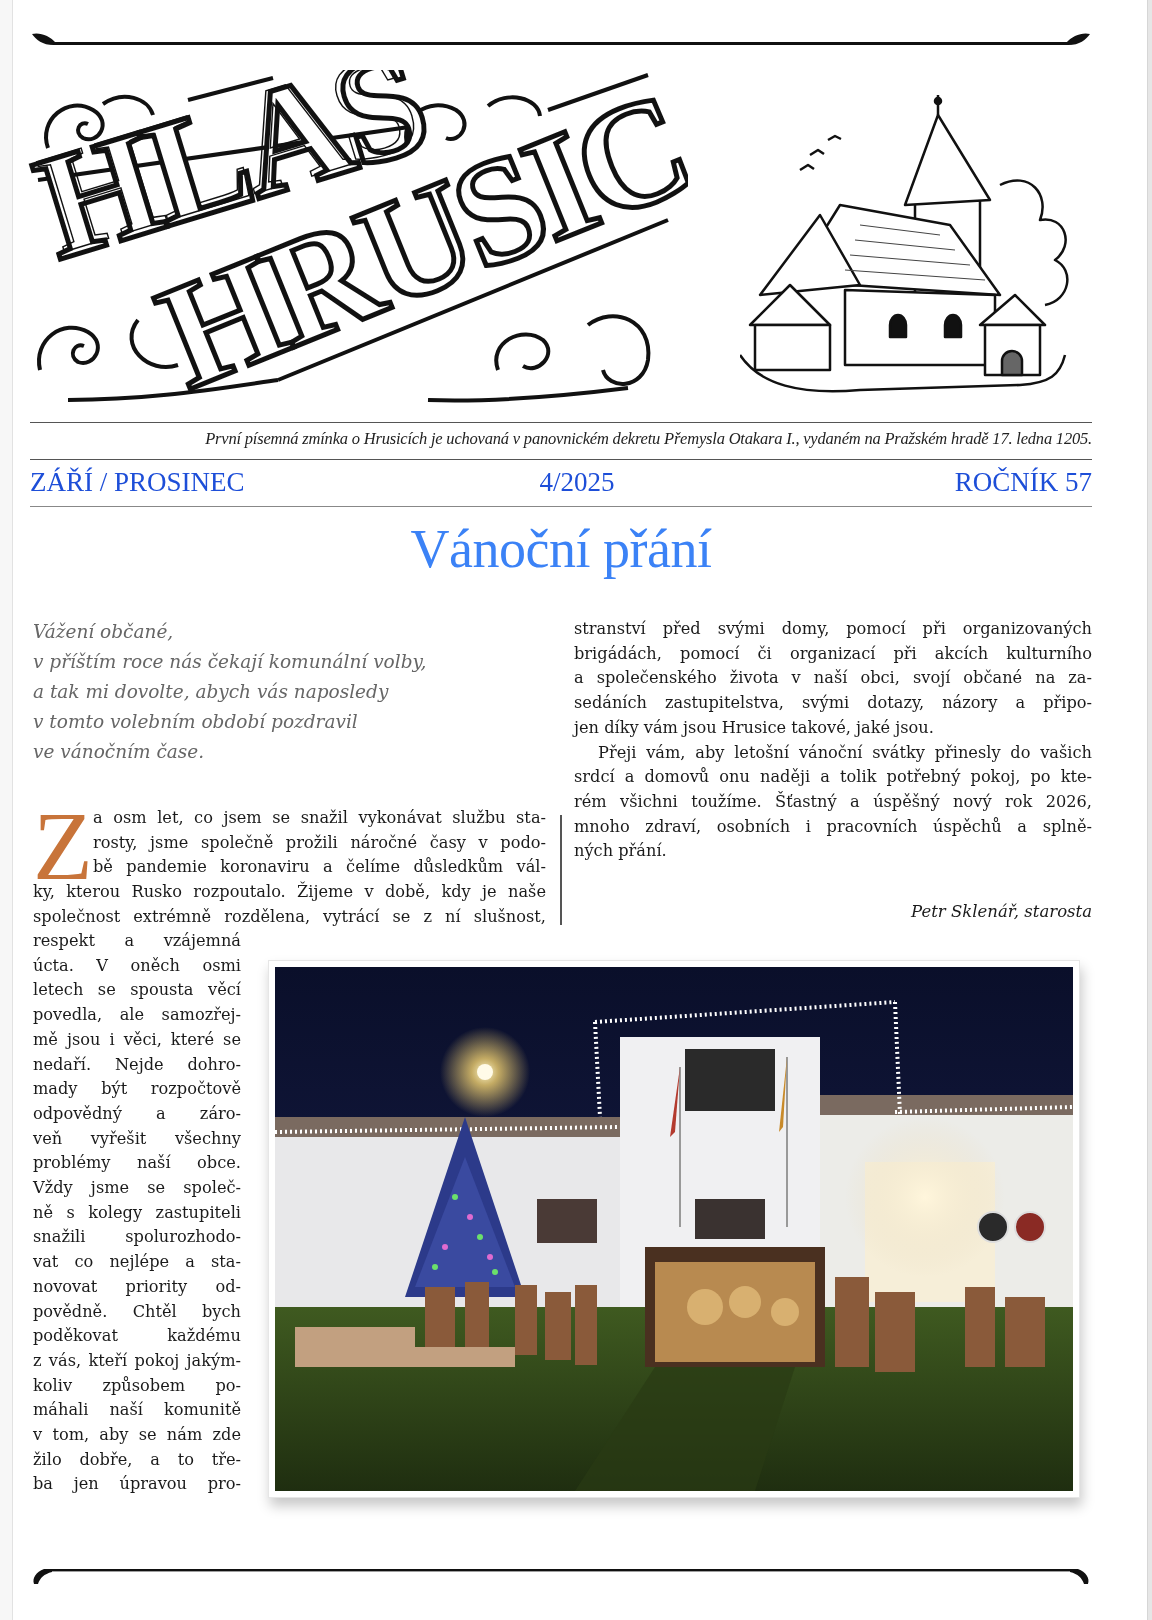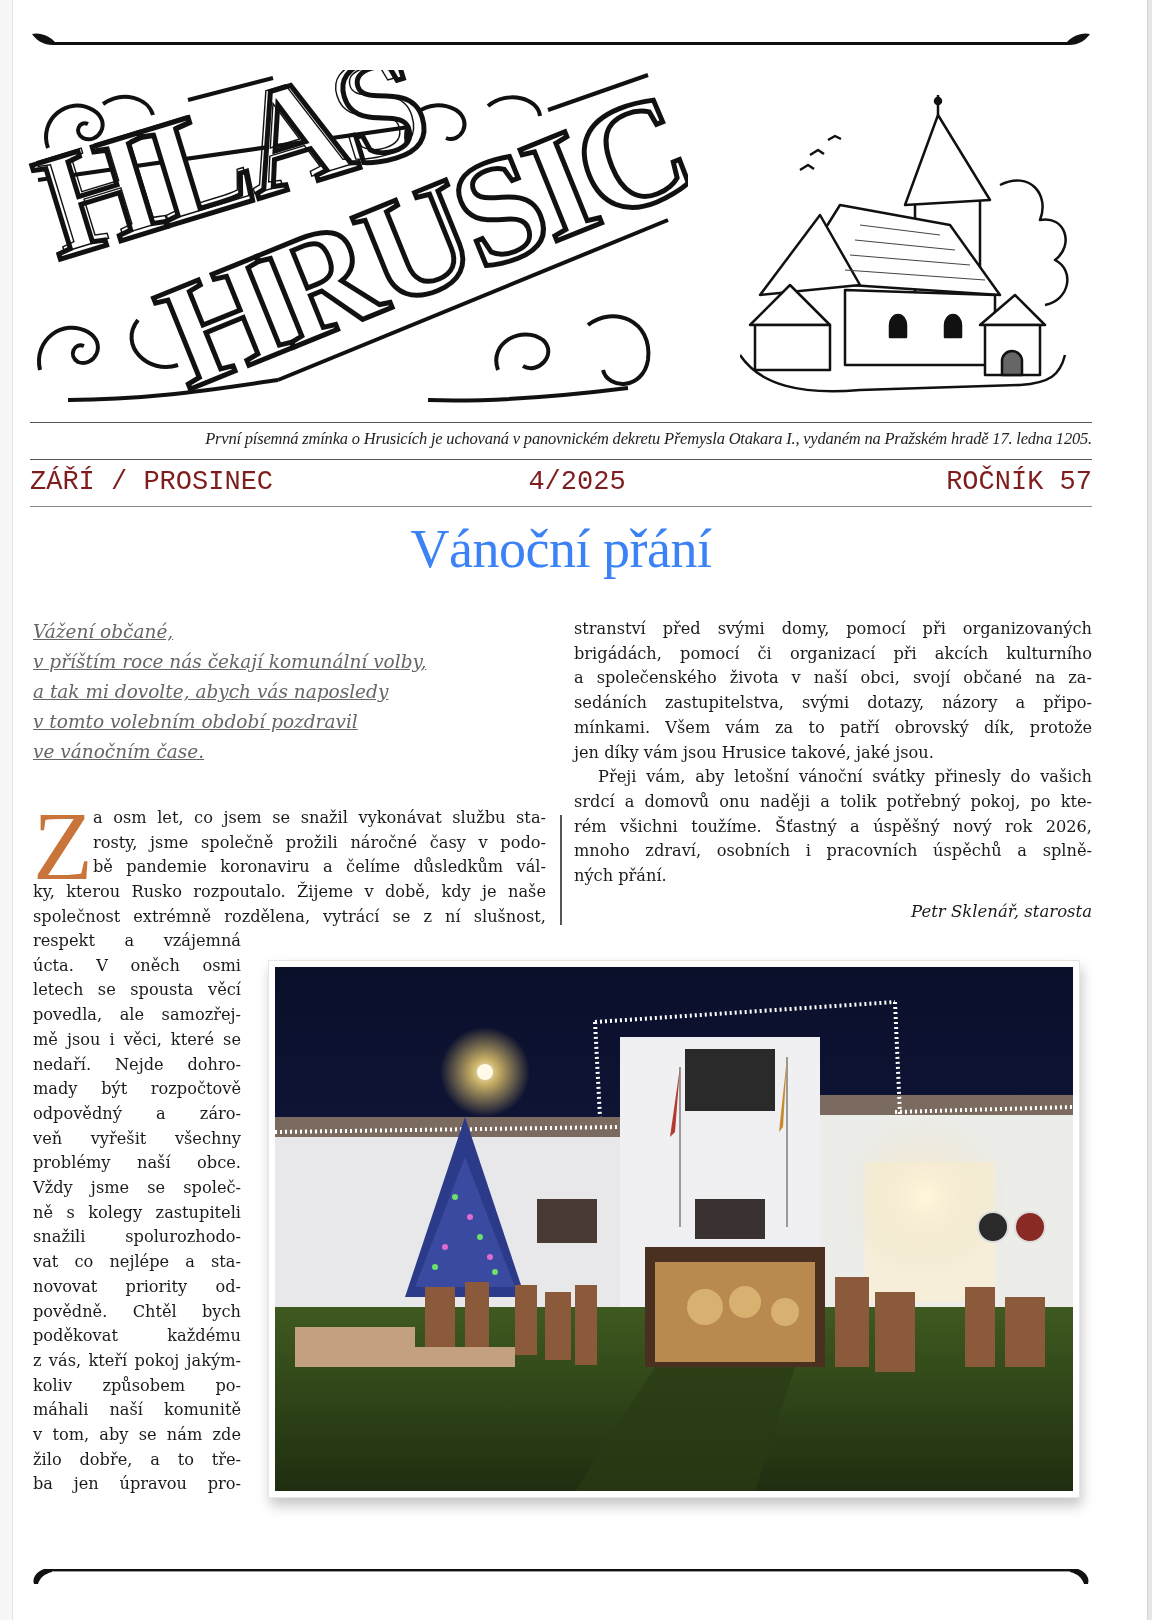--- a/index.html
+++ b/index.html
@@ -11,29 +11,29 @@
   .rule-ornament svg { width: 100%; height: 100%; display: block; }
 
   
   .masthead { position: absolute; left: 28px; top: 70px; width: 660px; height: 340px; }
   .masthead svg { width: 100%; height: 100%; display: block; }
   .church { position: absolute; left: 740px; top: 85px; width: 360px; height: 310px; }
   .church svg { width: 100%; height: 100%; display: block; }
 
   .hr-thin { position: absolute; left: 30px; width: 1062px; height: 0; border-top: 1.5px solid #555; }
   .tagline { position: absolute; left: 30px; top: 429px; width: 1062px; font-family: "Liberation Serif", serif; font-style: italic; font-size: 16.5px; color: #222; letter-spacing: -0.2px; white-space: nowrap; text-align: right; }
-  .issue-row { position: absolute; left: 30px; top: 467px; width: 1062px; height: 36px; font-family: Liberation Mono, monospace; font-size: 27px; color: #7f1d1d; }
+  .issue-row { position: absolute; left: 30px; top: 467px; width: 1062px; height: 36px; font-family: Liberation Serif, serif; font-size: 27px; color: #1d4ed8; }
   .issue-row .left { position: absolute; left: 0; top: 0; }
   .issue-row .center { position: absolute; left: 16px; width: 100%; text-align: center; top: 0; }
   .issue-row .right { position: absolute; right: 0; top: 0; }
 
   .article-title { position: absolute; left: 0; width: 1122px; top: 518px; text-align: center; font-family: "Liberation Serif", serif; font-size: 54px; color: #3b82f6; letter-spacing: -0.5px; }
 
   .intro { position: absolute; left: 33px; top: 617px; width: 500px; font-family: "DejaVu Serif", serif; font-style: italic; font-size: 18.5px; line-height: 30px; color: #666; }
-  .intro div { white-space: nowrap; text-decoration: underline; }
+  .intro div { white-space: nowrap; }
 
   .body-text { font-family: "DejaVu Serif", serif; font-size: 16.2px; line-height: 24.7px; color: #1b1b1b; }
   .col-left-top { position: absolute; left: 33px; top: 806px; width: 513px; }
   .col-left-top .line { white-space: nowrap; text-align: justify; text-align-last: justify; display: block; }
   .col-left-top .line.indent { padding-left: 60px; }
   .dropcap { position: absolute; left: 33px; top: 806px; font-family: "Liberation Serif", serif; font-size: 98px; line-height: 80px; color: #c8743a; font-weight: normal; }
 
   .col-left-narrow { position: absolute; left: 33px; top: 929px; width: 208px; }
   .col-left-narrow .line { display: block; white-space: nowrap; text-align: justify; text-align-last: justify; }
 
@@ -188,21 +188,20 @@
   <span class="line">ba jen úpravou pro-</span>
 </div>
 
 <div class="col-divider"></div>
 
 <div class="col-right body-text">
   <span class="line">stranství před svými domy, pomocí při organizovaných</span>
   <span class="line">brigádách, pomocí či organizací při akcích kulturního</span>
   <span class="line">a společenského života v naší obci, svojí občané na za-</span>
   <span class="line">sedáních zastupitelstva, svými dotazy, názory a připo-</span>
-  <span class="line">mínkami. Všem vám za to patří obrovský dík, protože</span>
   <span class="line last">jen díky vám jsou Hrusice takové, jaké jsou.</span>
   <span class="line indent">Přeji vám, aby letošní vánoční svátky přinesly do vašich</span>
   <span class="line">srdcí a domovů onu naději a tolik potřebný pokoj, po kte-</span>
   <span class="line">rém všichni toužíme. Šťastný a úspěšný nový rok 2026,</span>
   <span class="line">mnoho zdraví, osobních i pracovních úspěchů a splně-</span>
   <span class="line last">ných přání.</span>
 </div>
 <div class="signature">Petr Sklenář, starosta</div>
 
 <div class="photo-frame">

